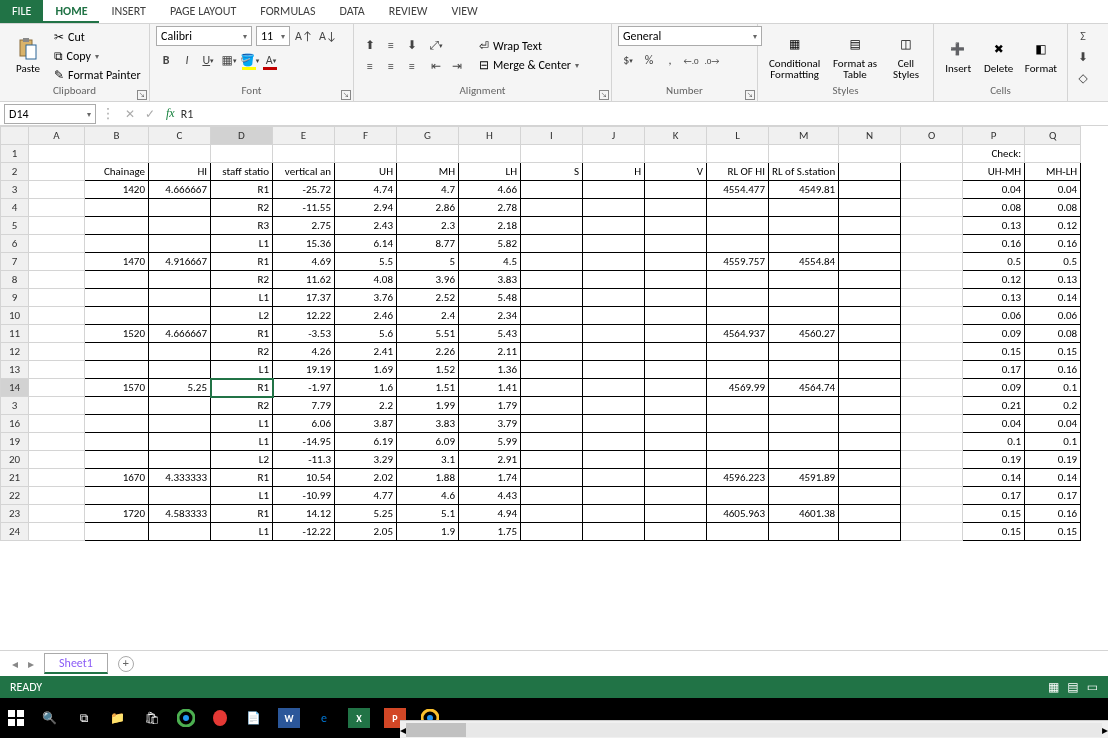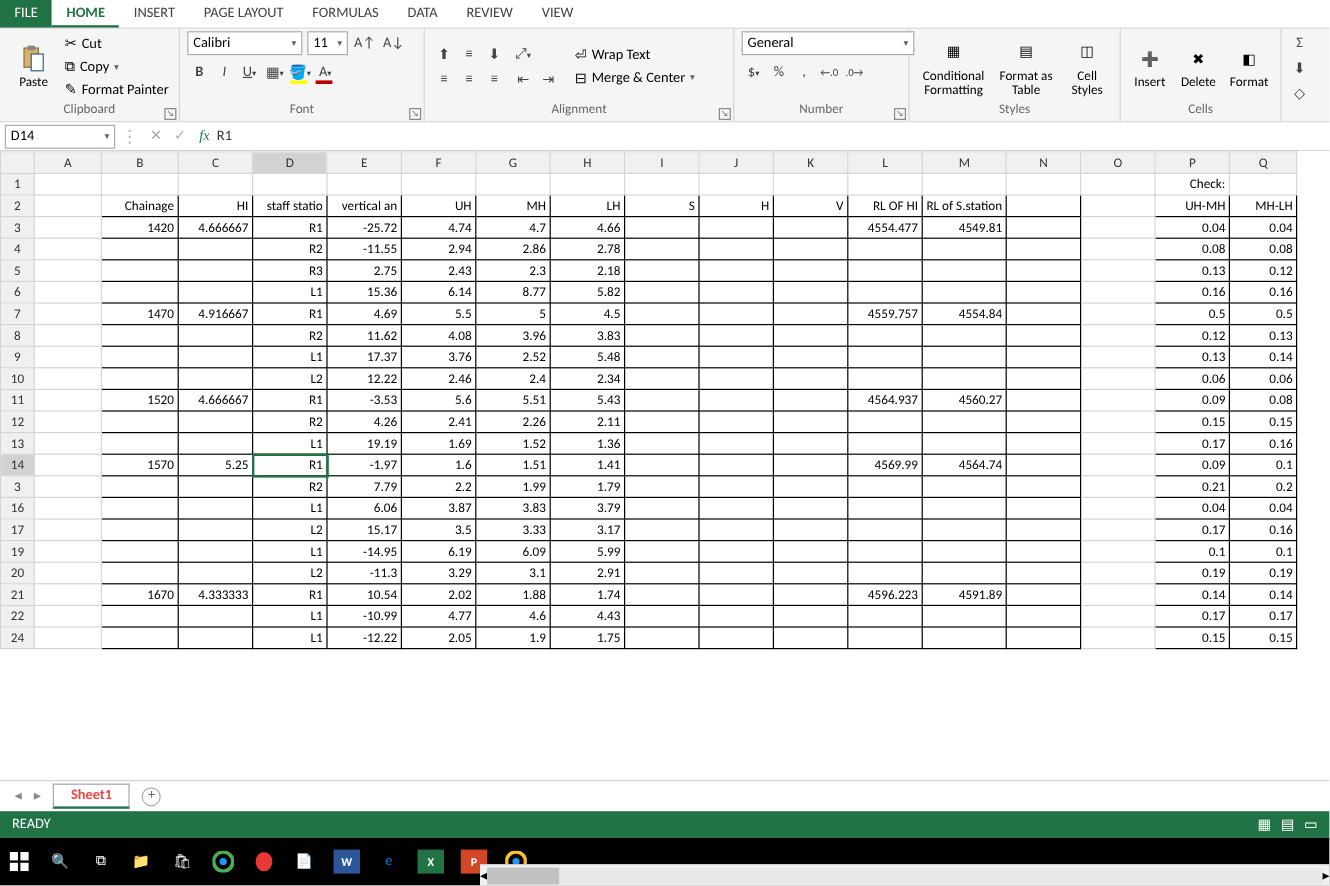--- a/index.html
+++ b/index.html
@@ -35,21 +35,21 @@
 th{background:#f0f0f0;font-weight:normal;color:#333;text-align:center}
 th.rowh{width:28px}
 td{background:#fff;text-align:right}
 td.text{text-align:right}
 .colh.sel-col{background:#d2d2d2}
 .rowh.sel-row{background:#d2d2d2}
 td.selcell{outline:2px solid #217346;outline-offset:-1px;background:#fff}
 .databorder td.db{border:1px solid #000}
 .sheettabs{height:26px;background:#fff;border-top:1px solid #d4d4d4;display:flex;align-items:center;padding-left:12px;gap:10px}
 .sheettabs .nav{color:#888}
-.sheettabs .stab{border:1px solid #aaa;border-bottom:2px solid #217346;padding:2px 14px;background:#fff;font-weight:bold;color:#ef4444}
+.sheettabs .stab{border:1px solid #aaa;border-bottom:2px solid #217346;padding:2px 14px;background:#fff;font-weight:normal;color:#8b5cf6}
 .sheettabs .plus{width:16px;height:16px;border:1px solid #aaa;border-radius:50%;text-align:center;line-height:13px;color:#666}
 .status{height:22px;background:#217346;color:#fff;display:flex;align-items:center;padding:0 10px;font-size:11px}
 .status .right{margin-left:auto;display:flex;align-items:center;gap:8px}
 .taskbar{height:40px;background:#000;display:flex;align-items:center;padding:0 6px;gap:14px}
 .taskbar .tb{width:20px;height:20px;display:flex;align-items:center;justify-content:center;color:#fff}
 .scroll-x{position:absolute;bottom:0;right:0;left:400px;height:18px;background:#f0f0f0;border-top:1px solid #ccc;display:flex;align-items:center}
 .scroll-x .track{flex:1;height:14px;background:#e8e8e8;position:relative}
 .scroll-x .thumb{position:absolute;left:0;width:60px;height:14px;background:#c1c1c1}
 </style>
 </head>
@@ -582,40 +582,20 @@
           <td class="db "></td>
           <td class="db "></td>
           <td class="db "></td>
           <td class="db "></td>
           <td class="db "></td>
           <td class=""></td>
           <td class="db ">0.04</td>
           <td class="db ">0.04</td>
         </tr>
         <tr class="databorder">
-          <th class="rowh">17</th>
-          <td class=""></td>
-          <td class="db "></td>
-          <td class="db "></td>
-          <td class="text db ">L2</td>
-          <td class="db ">15.17</td>
-          <td class="db ">3.5</td>
-          <td class="db ">3.33</td>
-          <td class="db ">3.17</td>
-          <td class="db "></td>
-          <td class="db "></td>
-          <td class="db "></td>
-          <td class="db "></td>
-          <td class="db "></td>
-          <td class="db "></td>
-          <td class=""></td>
-          <td class="db ">0.17</td>
-          <td class="db ">0.16</td>
-        </tr>
-        <tr class="databorder">
           <th class="rowh">19</th>
           <td class=""></td>
           <td class="db "></td>
           <td class="db "></td>
           <td class="text db ">L1</td>
           <td class="db ">-14.95</td>
           <td class="db ">6.19</td>
           <td class="db ">6.09</td>
           <td class="db ">5.99</td>
           <td class="db "></td>
@@ -680,20 +660,40 @@
           <td class="db ">4.43</td>
           <td class="db "></td>
           <td class="db "></td>
           <td class="db "></td>
           <td class="db "></td>
           <td class="db "></td>
           <td class="db "></td>
           <td class=""></td>
           <td class="db ">0.17</td>
           <td class="db ">0.17</td>
+        </tr>
+        <tr class="databorder">
+          <th class="rowh">23</th>
+          <td class=""></td>
+          <td class="db ">1720</td>
+          <td class="db ">4.583333</td>
+          <td class="text db ">R1</td>
+          <td class="db ">14.12</td>
+          <td class="db ">5.25</td>
+          <td class="db ">5.1</td>
+          <td class="db ">4.94</td>
+          <td class="db "></td>
+          <td class="db "></td>
+          <td class="db "></td>
+          <td class="db ">4605.963</td>
+          <td class="db ">4601.38</td>
+          <td class="db "></td>
+          <td class=""></td>
+          <td class="db ">0.15</td>
+          <td class="db ">0.16</td>
         </tr>
         <tr class="databorder">
           <th class="rowh">24</th>
           <td class=""></td>
           <td class="db "></td>
           <td class="db "></td>
           <td class="text db ">L1</td>
           <td class="db ">-12.22</td>
           <td class="db ">2.05</td>
           <td class="db ">1.9</td>

